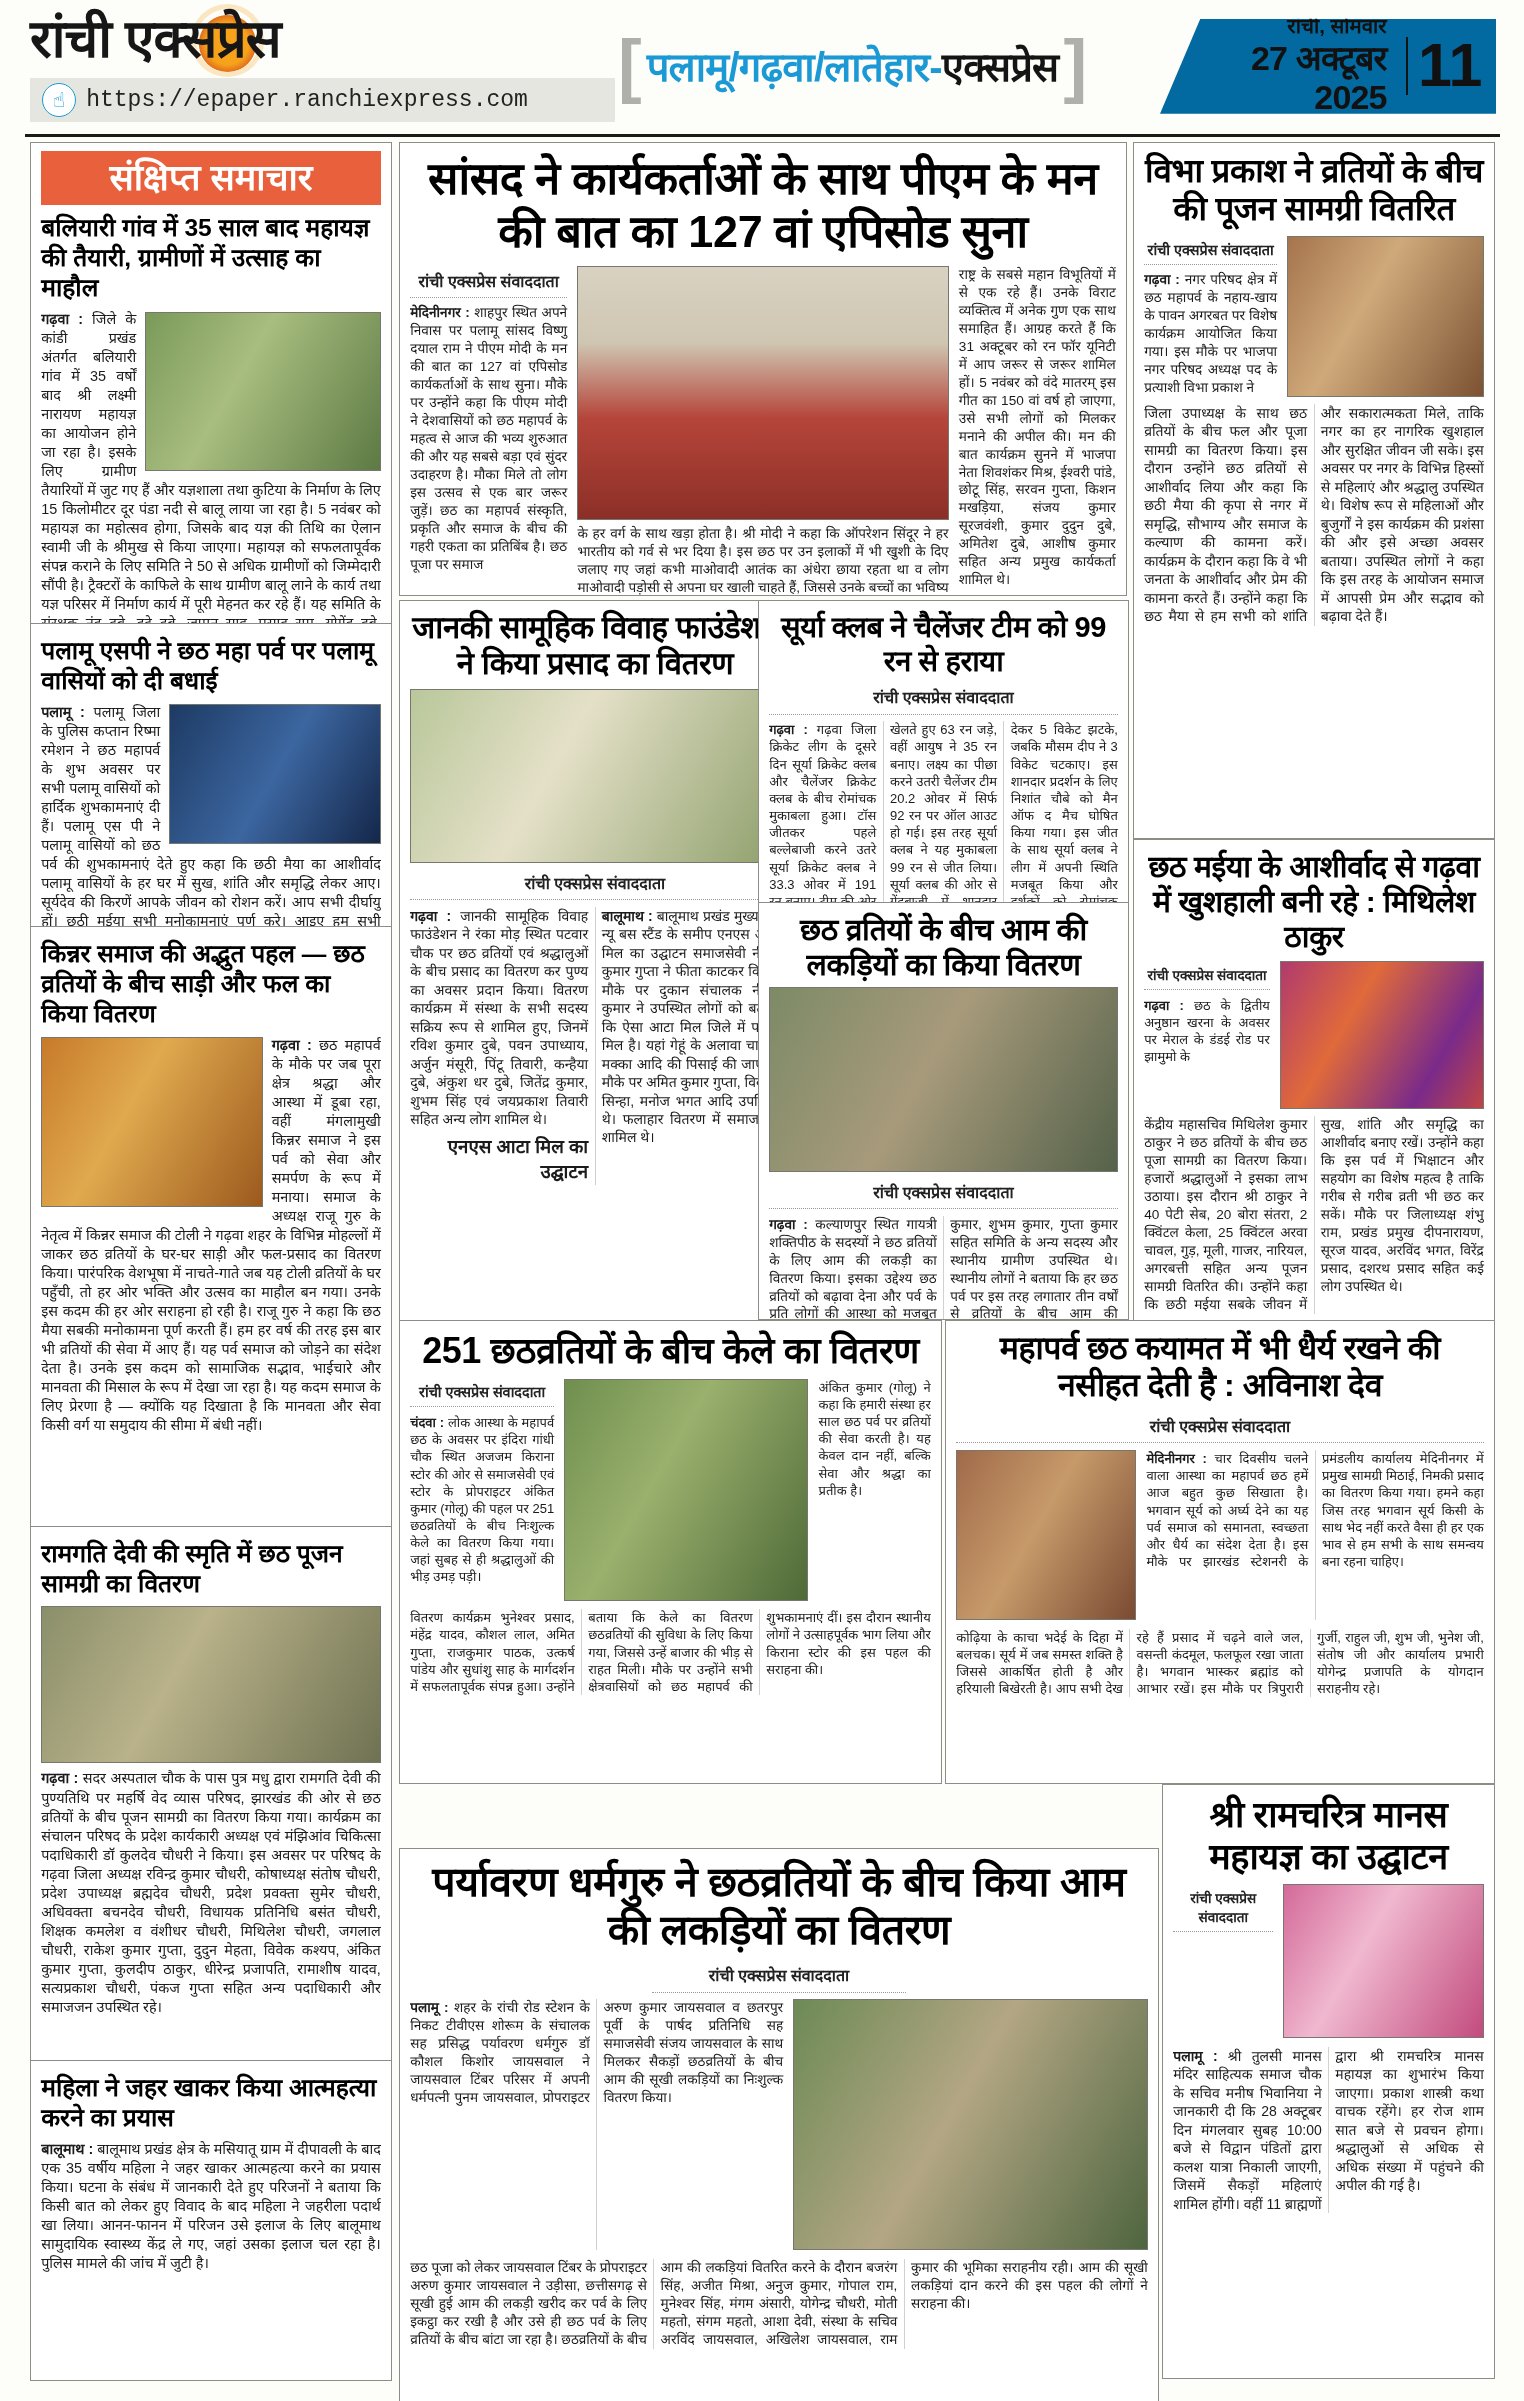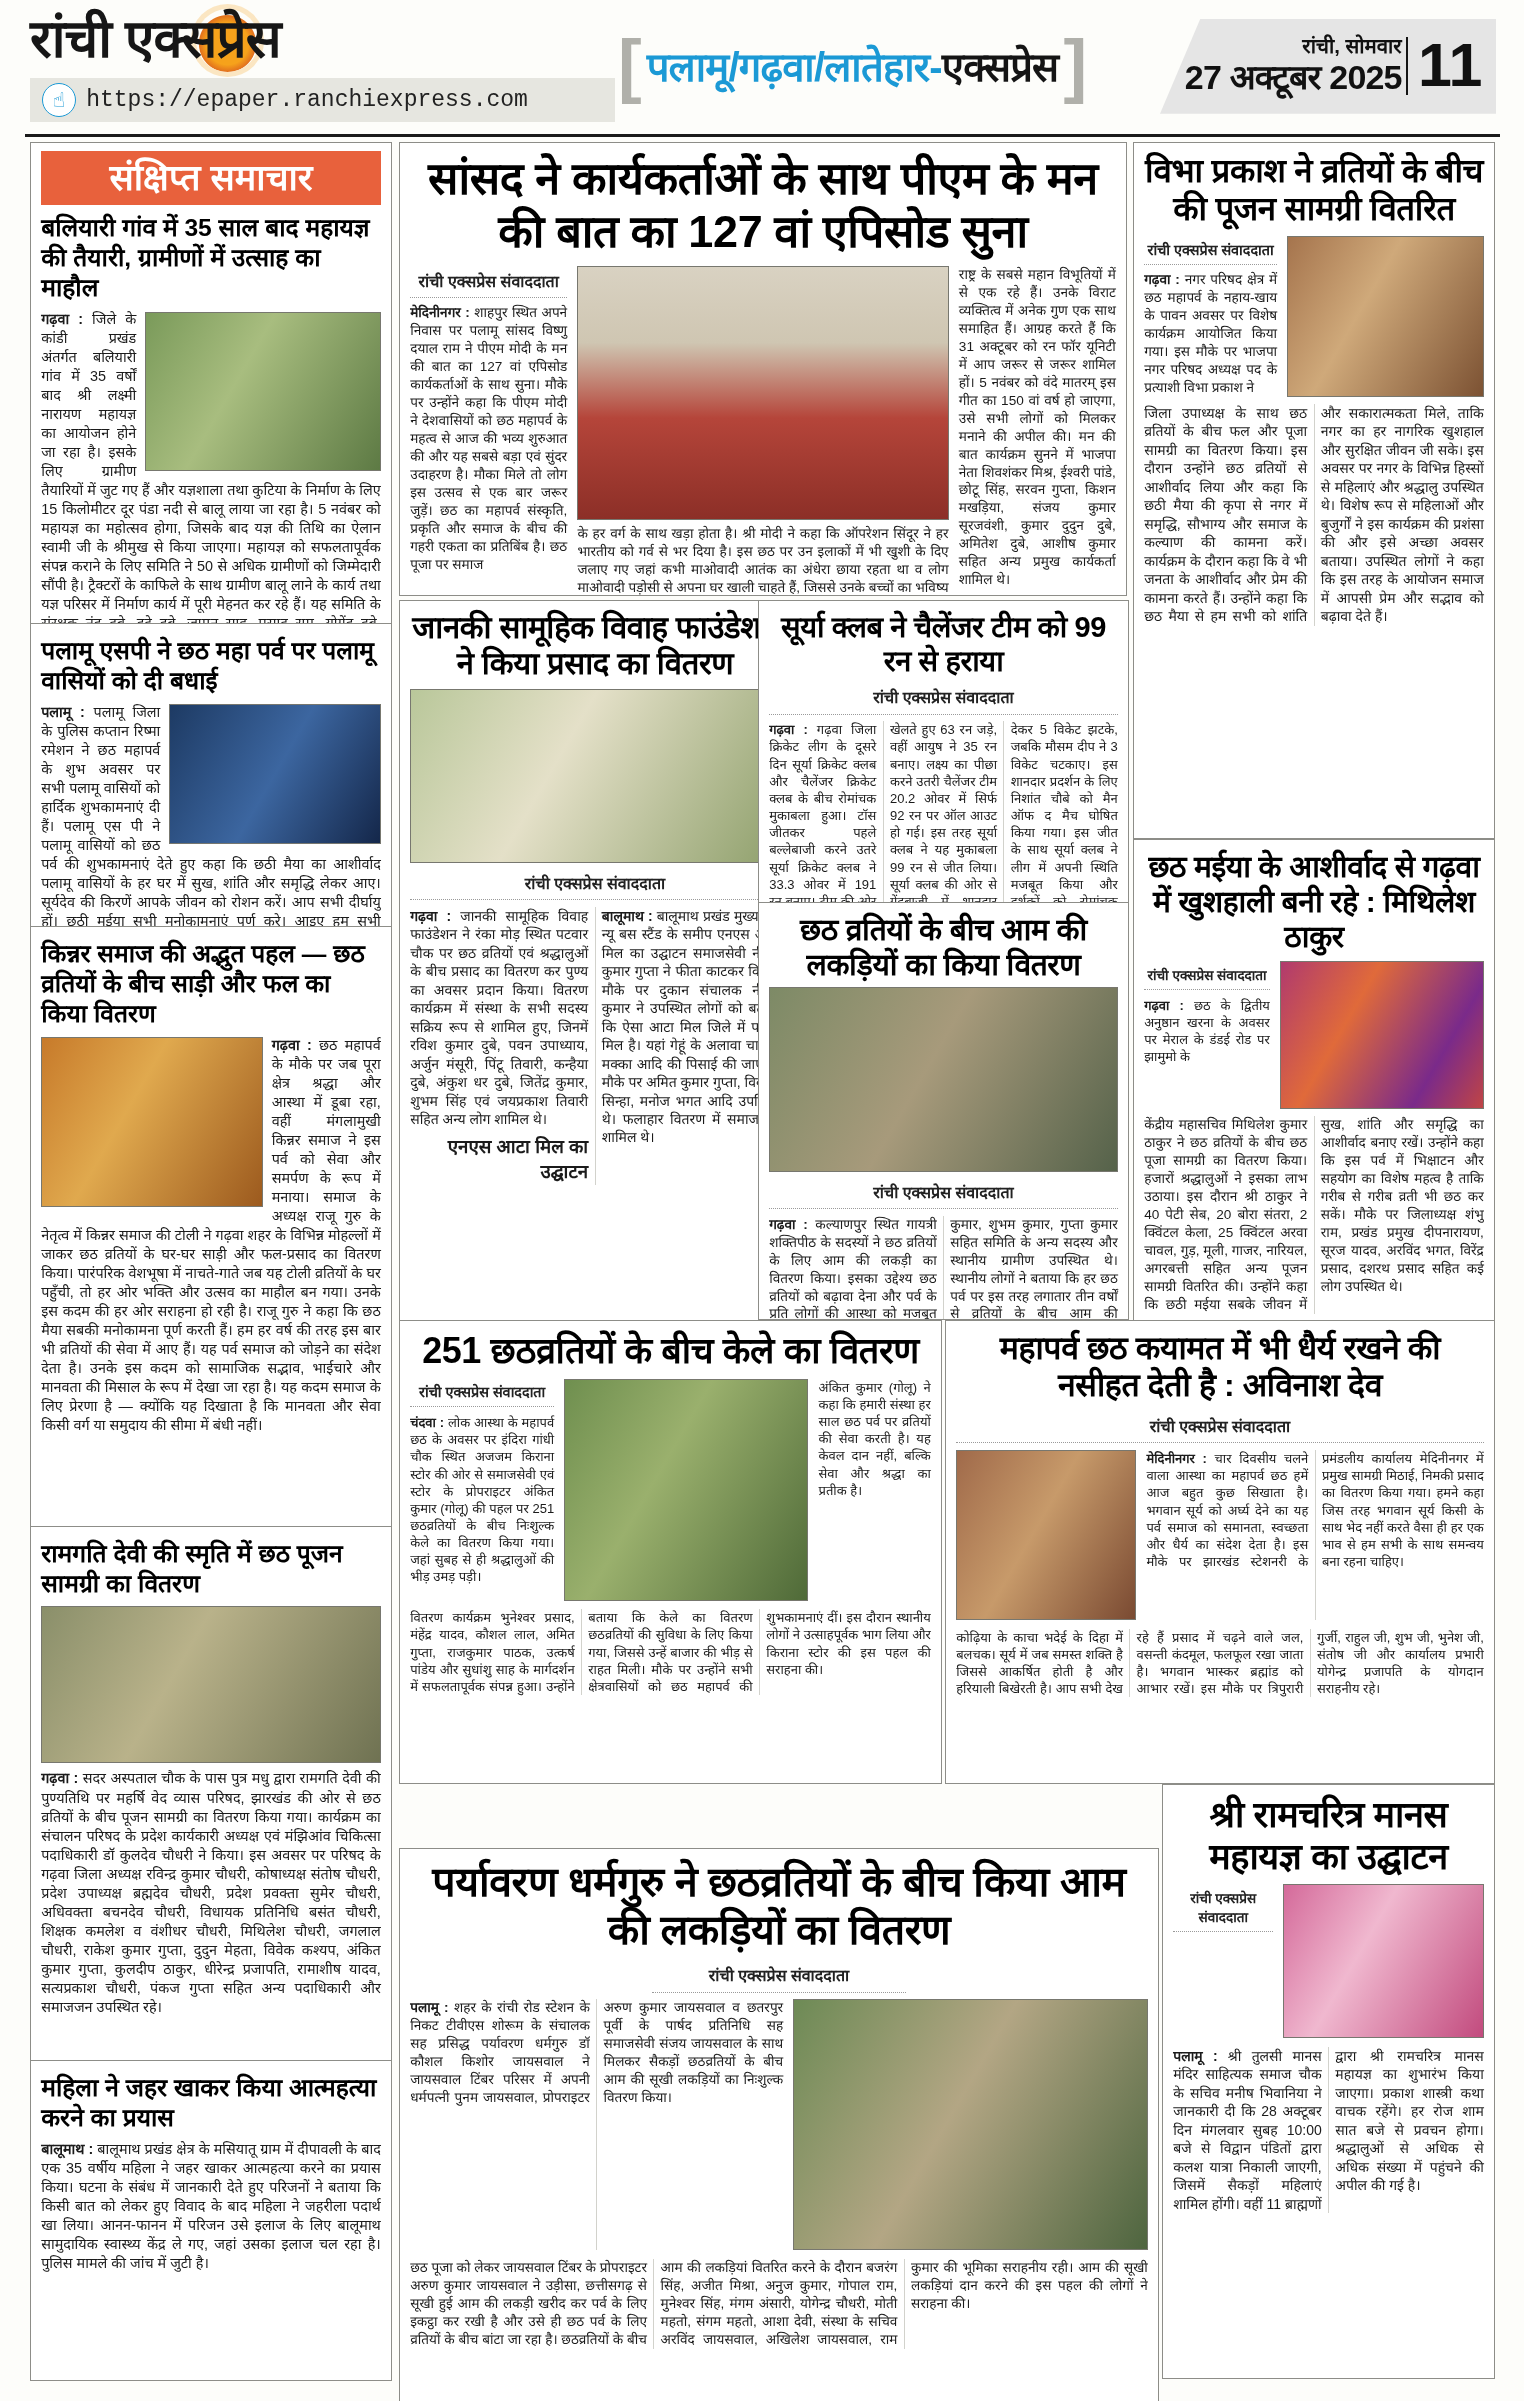--- a/index.html
+++ b/index.html
@@ -26,22 +26,22 @@
        background:radial-gradient(circle at 50% 55%, #f6a21b 0 45%, #e2711d 60%, transparent 62%);
        box-shadow:0 0 0 5.1px rgba(246,162,27,.25)}
   .urlbar{background:#e6e6e0;display:flex;align-items:center;gap:10.2px;padding:5.1px 12px;
           font-family:"Liberation Mono","DejaVu Sans Mono",monospace;font-size:23px;color:#222}
   .touch{width:34px;height:34px;border-radius:50%;background:#fff;border:1.7px solid #1b99d5;
          display:flex;align-items:center;justify-content:center;font-size:20.4px;color:#1b99d5}
   .bracket{color:#b0b0aa;font-weight:900;font-size:71px;line-height:.9}
   .secband{display:flex;align-items:center;justify-content:center;gap:5.1px}
   .sec-blue{color:#1b99d5;font-size:40px;font-weight:900;letter-spacing:-0.8px}
   .sec-black{color:#141414;font-size:40px;font-weight:900;letter-spacing:-0.8px}
-  .datewedge{background:#e5e5e5;clip-path:polygon(12% 0,100% 0,100% 100%,0 100%);
-             display:flex;align-items:center;justify-content:flex-end;gap:4px;padding:6.8px 13.6px}
+  .datewedge{background:#0369a1;clip-path:polygon(12% 0,100% 0,100% 100%,0 100%);
+             display:flex;align-items:center;justify-content:flex-end;gap:19px;padding:6.8px 13.6px}
   .citydate{text-align:right;line-height:1.15}
   .cityday{font-size:20.4px;font-weight:700}
   .dateline-big{font-size:34px;font-weight:900;letter-spacing:-0.8px}
   .pagenum{font-size:61px;font-weight:900;border-left:2.5px solid #141414;padding-left:10.2px;line-height:.95}
   .toprule{position:absolute;left:25.4px;right:25.4px;top:134px;height:2.5px;background:#1a1a1a}
   
   .brief-banner{background:#e8613c;color:#fff;font-size:36px;font-weight:900;text-align:center;
                 padding:6.8px 0;margin:1.7px 0 8.5px;line-height:1.1}
   .bsec{border-bottom:0.8px solid #8d8d88;padding:6.8px 10.2px;overflow:hidden}
 </style>
@@ -144,21 +144,21 @@
     </div>
   </div>
 
   <div class="abs box" style="left:1133px;top:142px;width:362px;height:697px">
     <div class="hl" style="font-size:33px;margin-bottom:6.8px">विभा प्रकाश ने व्रतियों के बीच की पूजन सामग्री वितरित</div>
     <div class="row">
       <div style="width:134px">
         <div class="byline" style="font-size:14.4px">रांची एक्सप्रेस संवाददाता</div>
         <div class="body" style="font-size:13.6px">
           <span class="dl">गढ़वा :</span>
-          <span>नगर परिषद क्षेत्र में छठ महापर्व के नहाय-खाय के पावन अवसर पर विशेष कार्यक्रम आयोजित किया गया। इस मौके पर भाजपा नगर परिषद अध्यक्ष पद के प्रत्याशी विभा प्रकाश ने</span>
+          <span>नगर परिषद क्षेत्र में छठ महापर्व के नहाय-खाय के पावन अगरबत पर विशेष कार्यक्रम आयोजित किया गया। इस मौके पर भाजपा नगर परिषद अध्यक्ष पद के प्रत्याशी विभा प्रकाश ने</span>
         </div>
       </div>
       <div class="ph" style="width:198px;height:161px;background:linear-gradient(120deg,#a5744d,#cfa97a 40%,#7c5233)"></div>
     </div>
     <div class="body cols2" style="margin-top:6.8px;font-size:14px">जिला उपाध्यक्ष के साथ छठ व्रतियों के बीच फल और पूजा सामग्री का वितरण किया। इस दौरान उन्होंने छठ व्रतियों से आशीर्वाद लिया और कहा कि छठी मैया की कृपा से नगर में समृद्धि, सौभाग्य और समाज के कल्याण की कामना करें। कार्यक्रम के दौरान कहा कि वे भी जनता के आशीर्वाद और प्रेम की कामना करते हैं। उन्होंने कहा कि छठ मैया से हम सभी को शांति और सकारात्मकता मिले, ताकि नगर का हर नागरिक खुशहाल और सुरक्षित जीवन जी सके। इस अवसर पर नगर के विभिन्न हिस्सों से महिलाएं और श्रद्धालु उपस्थित थे। विशेष रूप से महिलाओं और बुजुर्गों ने इस कार्यक्रम की प्रशंसा की और इसे अच्छा अवसर बताया। उपस्थित लोगों ने कहा कि इस तरह के आयोजन समाज में आपसी प्रेम और सद्भाव को बढ़ावा देते हैं।</div>
   </div>
 
   <div class="abs box" style="left:399px;top:600px;width:392px;height:721px">
     <div class="hl" style="font-size:31px;margin-bottom:6.8px">जानकी सामूहिक विवाह फाउंडेशन ने किया प्रसाद का वितरण</div>
     <div class="ph" style="width:100%;height:174px;background:linear-gradient(120deg,#b9c79a,#e4e0c8 40%,#8fa06c)"></div>

